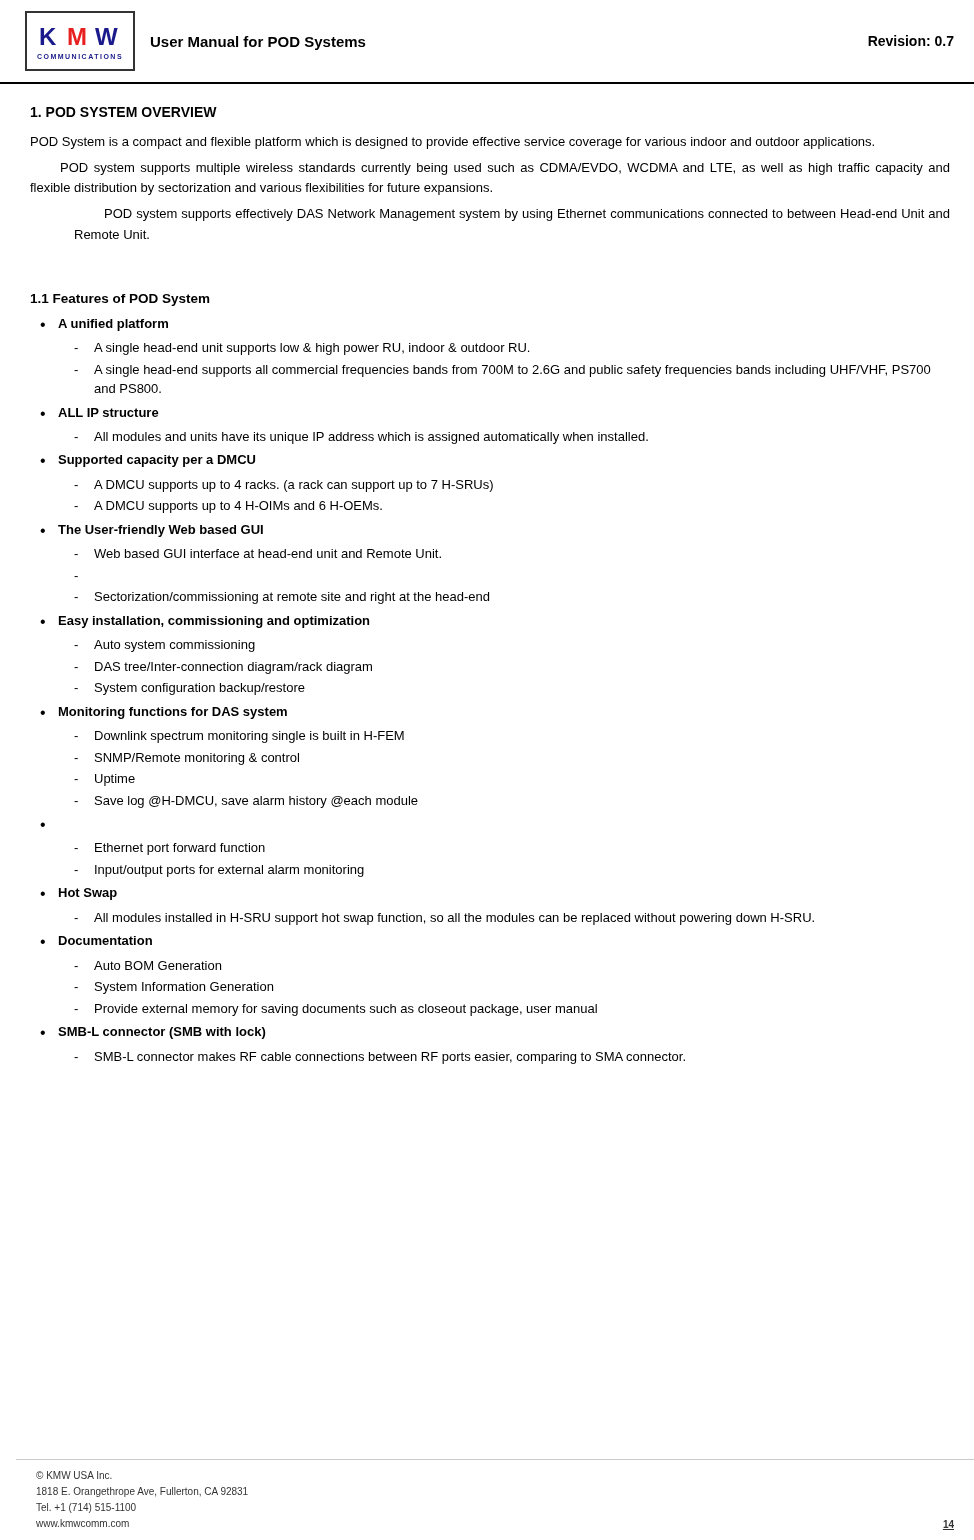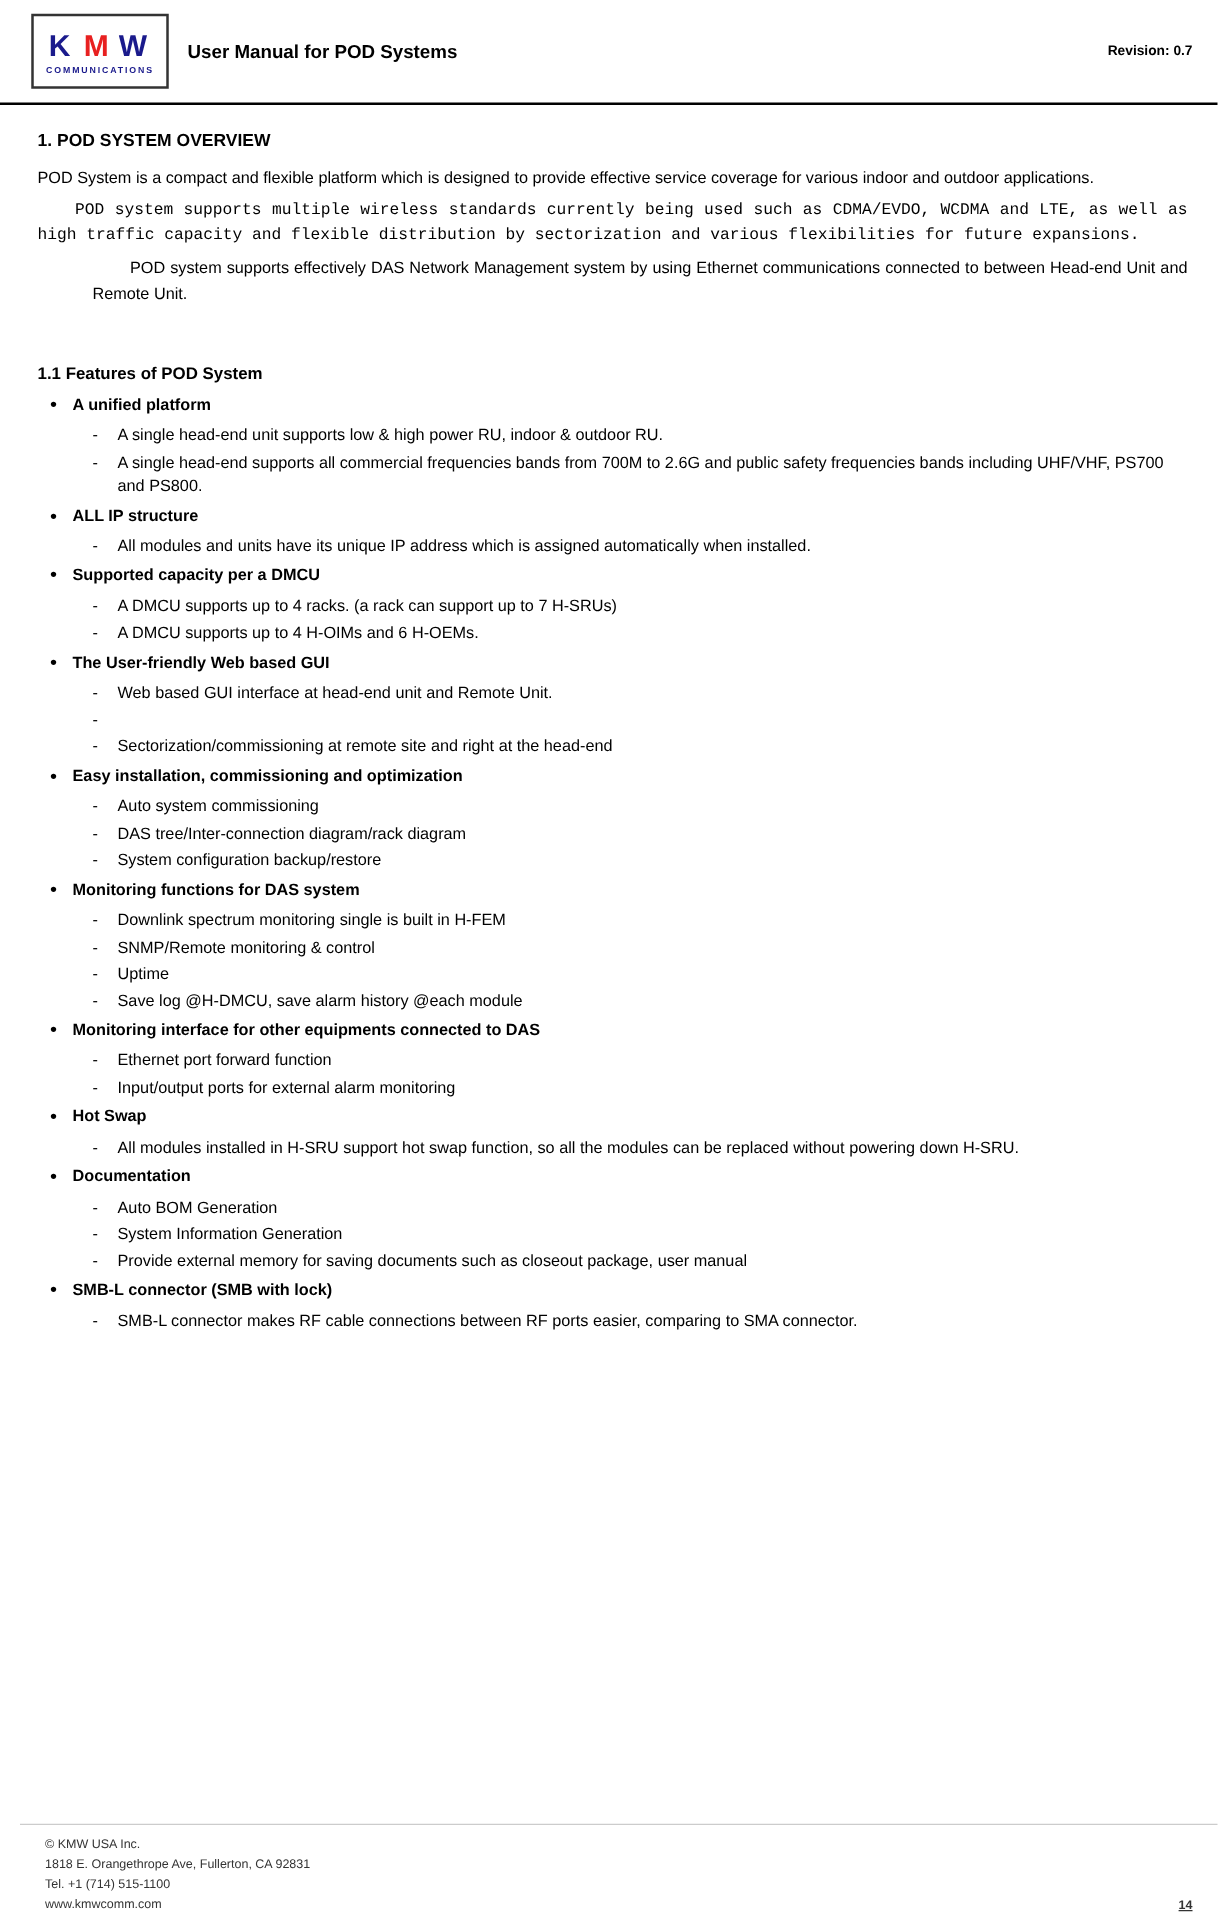--- a/index.html
+++ b/index.html
@@ -42,21 +42,21 @@
       justify-content: center;
       flex-direction: column;
     }
     .header-center {
       flex: 1;
       text-align: left;
       font-size: 15px;
       font-weight: bold;
     }
     .header-right {
-      font-size: 11px;
+      font-size: 14px;
       font-weight: bold;
     }
     
     .content {
       padding: 20px 24px 20px 30px;
     }
     .main-title {
       font-size: 14px;
       font-weight: bold;
       margin-bottom: 12px;
@@ -166,21 +166,21 @@
     </div>
     <div class="header-center">User Manual for POD Systems</div>
     <div class="header-right">Revision: 0.7</div>
   </div>
 
   <div class="content">
 
     <div class="main-title">1.    POD SYSTEM OVERVIEW</div>
 
     <div class="para">POD System is a compact and flexible platform which is designed to provide effective service coverage for various indoor and outdoor applications.</div>
-    <div class="para" style="text-indent: 30px; font-family: Liberation Mono, monospace;">POD system supports multiple wireless standards currently being used such as CDMA/EVDO, WCDMA and LTE, as well as high traffic capacity and flexible distribution by sectorization and various flexibilities for future expansions.</div>
+    <div class="para" style="text-indent: 30px;">POD system supports multiple wireless standards currently being used such as CDMA/EVDO, WCDMA and LTE, as well as high traffic capacity and flexible distribution by sectorization and various flexibilities for future expansions.</div>
     <div class="para" style="text-indent: 30px; margin-bottom: 14px; margin-left: 44px;">POD system supports effectively DAS Network Management system by using Ethernet communications connected to between Head-end Unit and Remote Unit.</div>
 
     <div class="spacer"></div>
 
     <div class="subsection-title">1.1    Features of POD System</div>
 
     <ul class="bullet-list">
 
       <li>
         <div class="bullet-item">
@@ -291,21 +291,20 @@
           <li>
             <span class="sub-dash">-</span>
             <span class="sub-text">Save log @H-DMCU, save alarm history @each module</span>
           </li>
         </ul>
       </li>
 
       <li>
         <div class="bullet-item">
           <span class="bullet-dot">•</span>
-          <span class="bullet-text">Monitoring interface for other equipments connected to DAS</span>
         </div>
         <ul class="sub-bullets">
           <li>
             <span class="sub-dash">-</span>
             <span class="sub-text">Ethernet port forward function</span>
           </li>
           <li>
             <span class="sub-dash">-</span>
             <span class="sub-text">Input/output ports for external alarm monitoring</span>
           </li>

